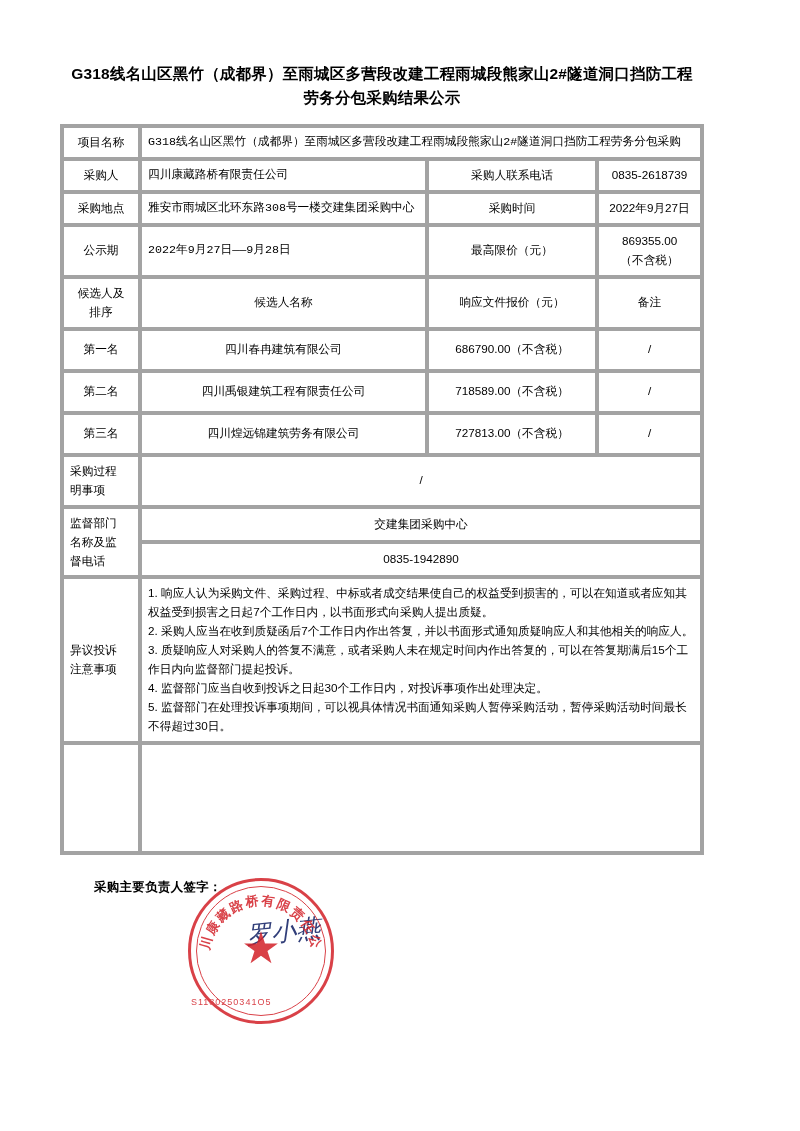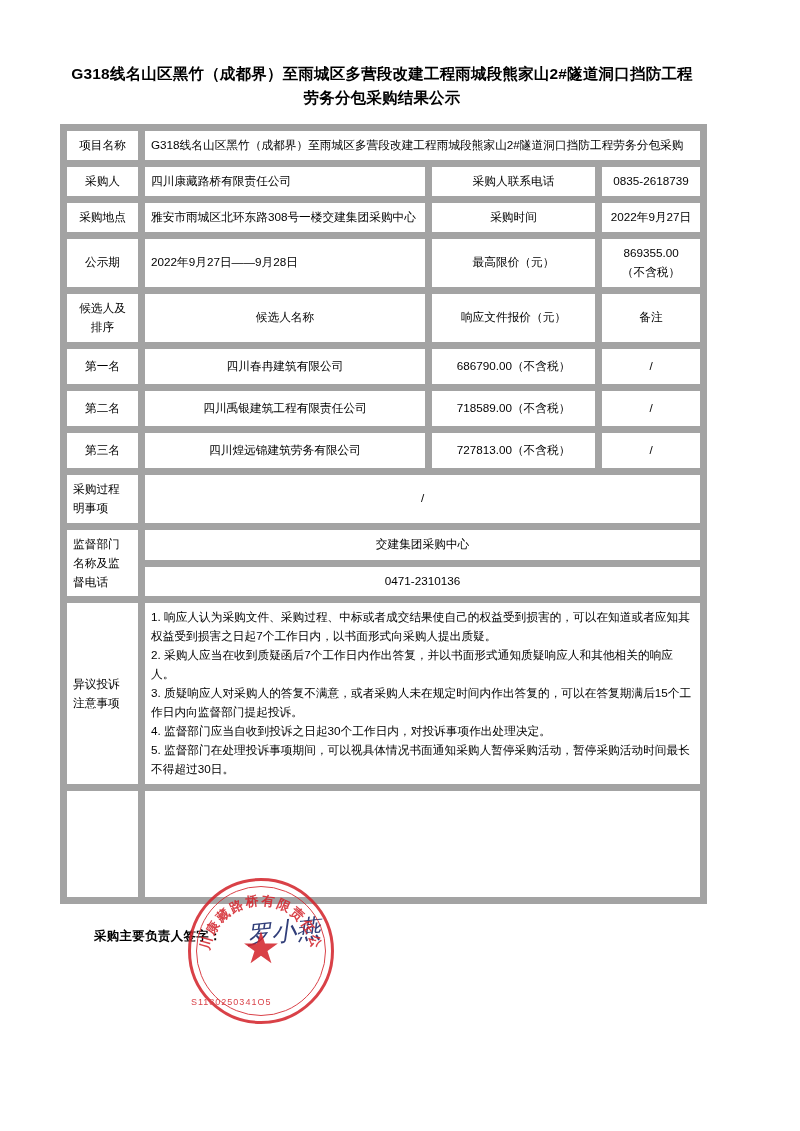--- a/index.html
+++ b/index.html
@@ -30,34 +30,34 @@
     letter-spacing: 0.2px;
     margin: 0 8px 14px 8px;
   }
   table.main {
     width: 640px;
     border-collapse: collapse;
     table-layout: fixed;
     margin: 0 auto;
   }
   table.main td {
-    border: 7px solid #a3a3a3;
+    border: 4px solid #a3a3a3;
     font-size: 11.7px;
     line-height: 1.62;
     padding: 5px 6px;
     vertical-align: middle;
     word-break: break-all;
   }
   .lbl {
     text-align: center;
     white-space: pre-line;
   }
   .ctr { text-align: center; }
   .lft { text-align: left; }
-  .pad-l { padding-left: 9px; }
+  .pad-l { padding-left: 9px; font-family: Liberation Mono, monospace; }
   .tall-lbl {
     text-align: left;
     padding-left: 9px;
     white-space: pre-line;
   }
   .notice {
     text-align: left;
     padding: 10px 12px 12px 12px;
     line-height: 1.95;
     font-size: 11.7px;
@@ -211,21 +211,21 @@
       <td class="ctr" colspan="4">/</td>
     </tr>
 
     <tr style="height:32px">
       <td class="tall-lbl" rowspan="2">监督部门
 名称及监
 督电话</td>
       <td class="ctr" colspan="4">交建集团采购中心</td>
     </tr>
     <tr style="height:32px">
-      <td class="ctr" colspan="4">0471-2310136</td>
+      <td class="ctr" colspan="4">0835-1942890</td>
     </tr>
 
     <tr>
       <td class="tall-lbl">异议投诉
 注意事项</td>
       <td class="notice" colspan="4">
         <div>1. 响应人认为采购文件、采购过程、中标或者成交结果使自己的权益受到损害的，可以在知道或者应知其权益受到损害之日起7个工作日内，以书面形式向采购人提出质疑。</div>
         <div>2. 采购人应当在收到质疑函后7个工作日内作出答复，并以书面形式通知质疑响应人和其他相关的响应人。</div>
         <div>3. 质疑响应人对采购人的答复不满意，或者采购人未在规定时间内作出答复的，可以在答复期满后15个工作日内向监督部门提起投诉。</div>
         <div>4. 监督部门应当自收到投诉之日起30个工作日内，对投诉事项作出处理决定。</div>

